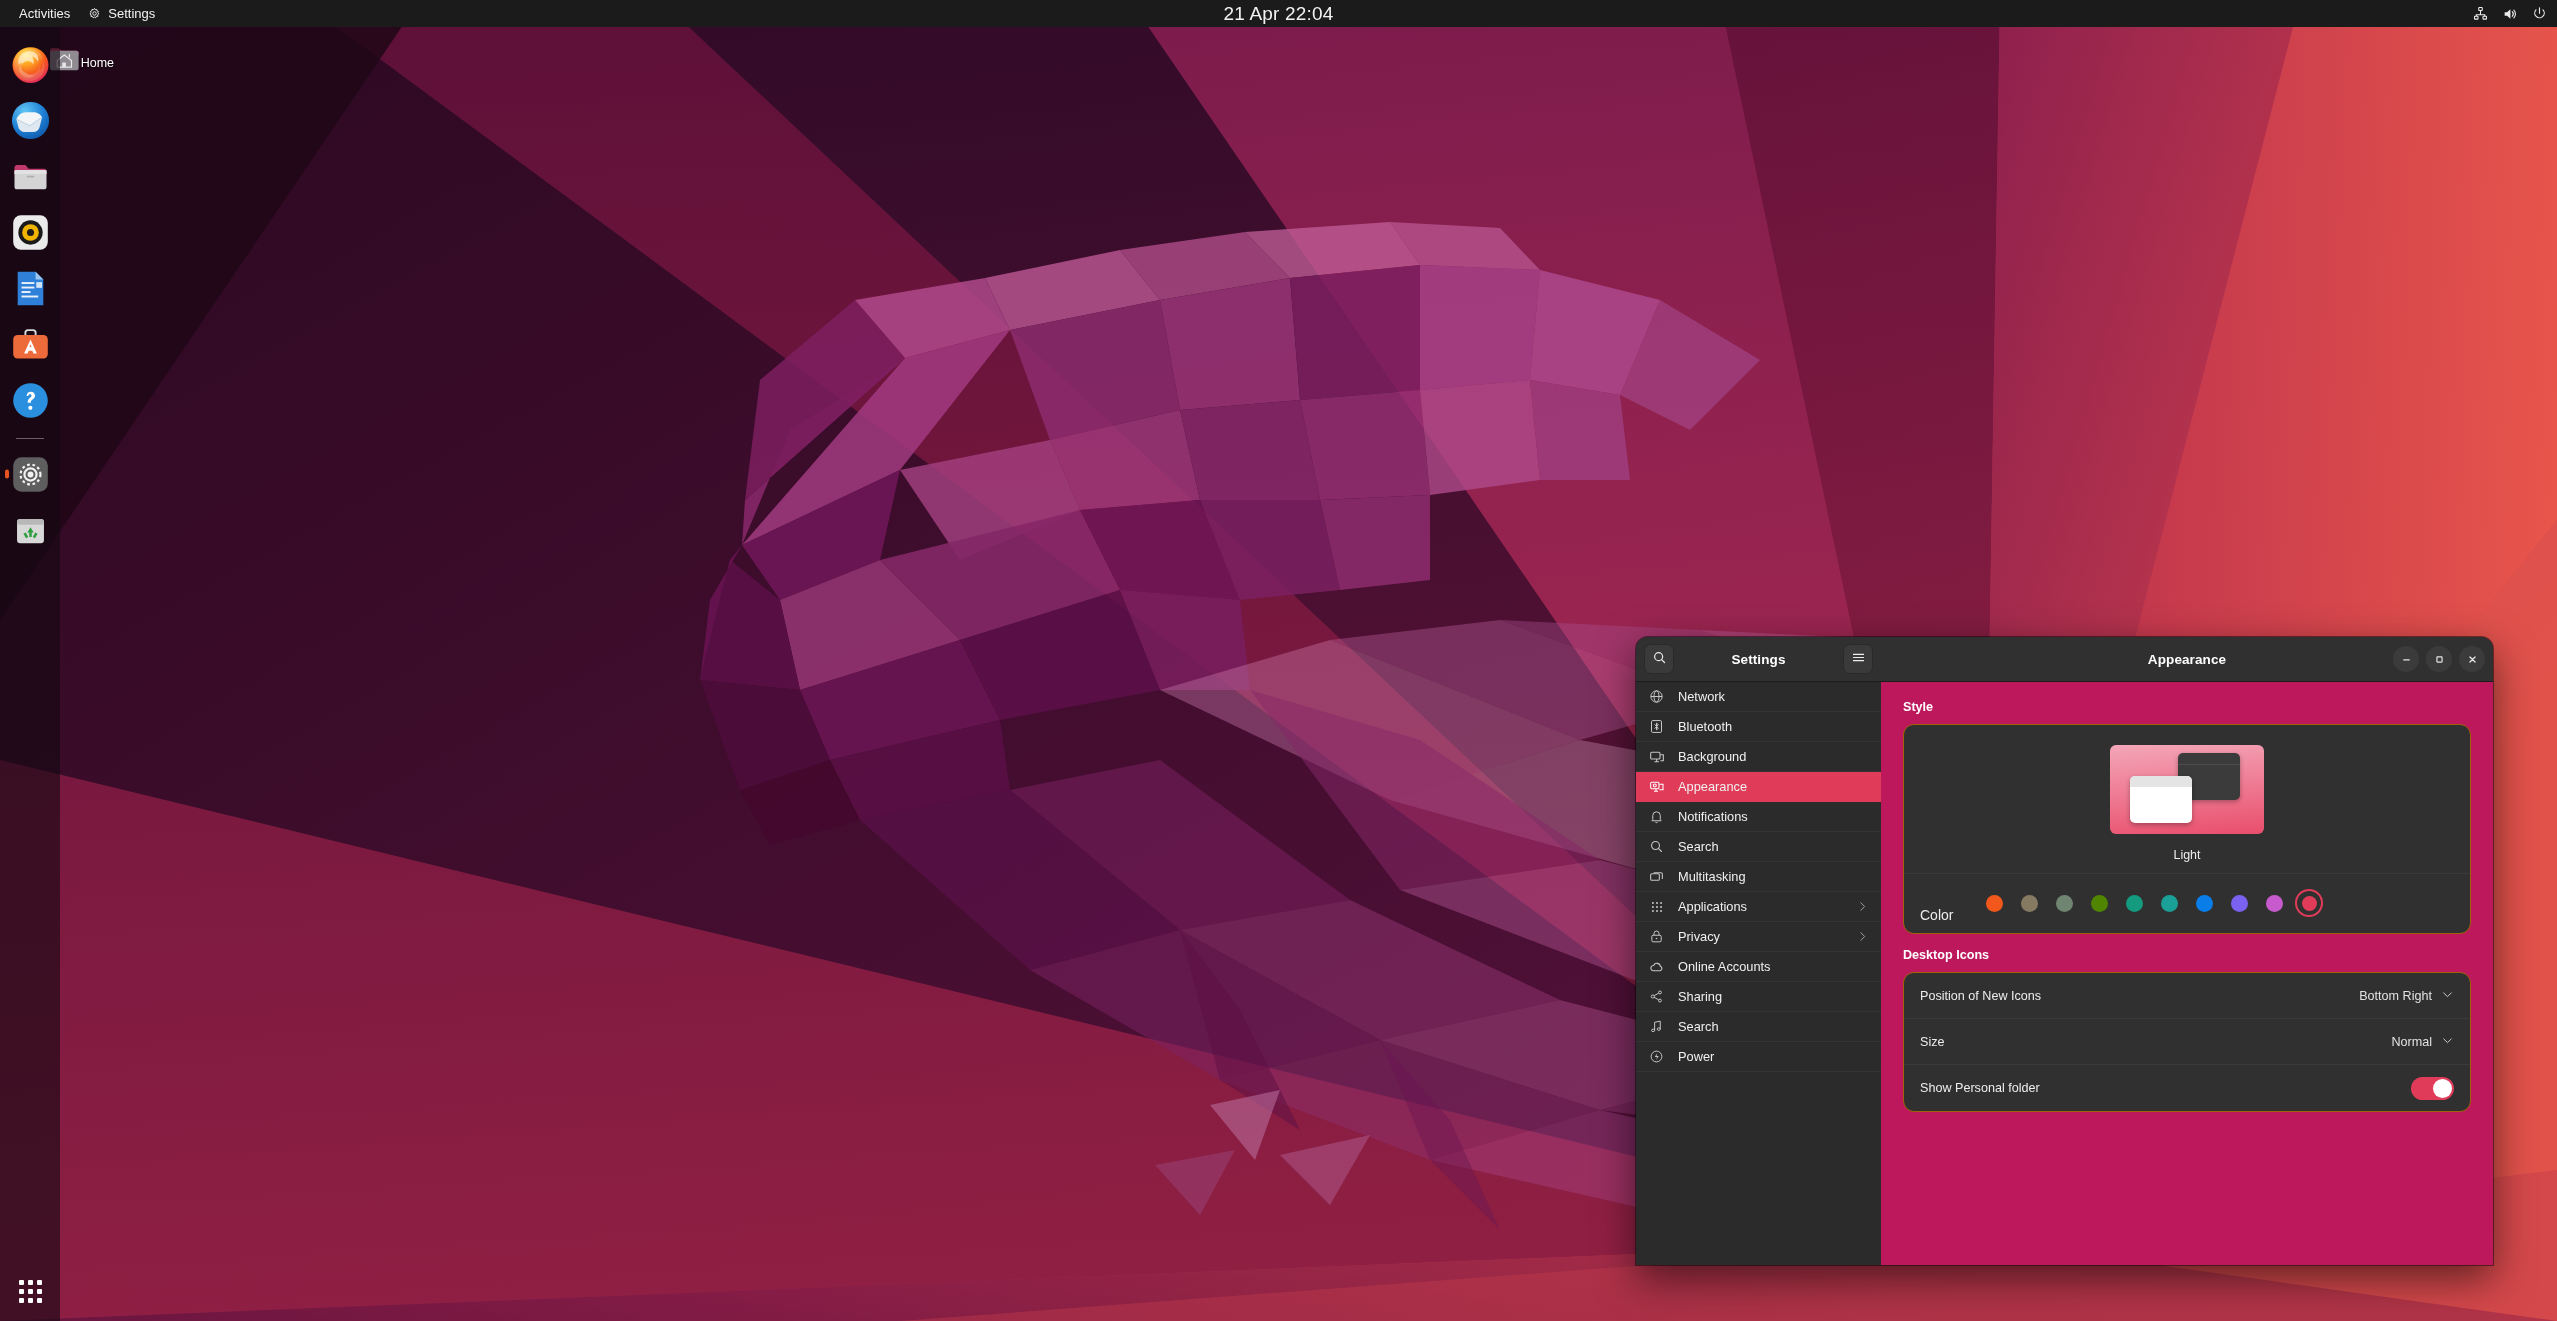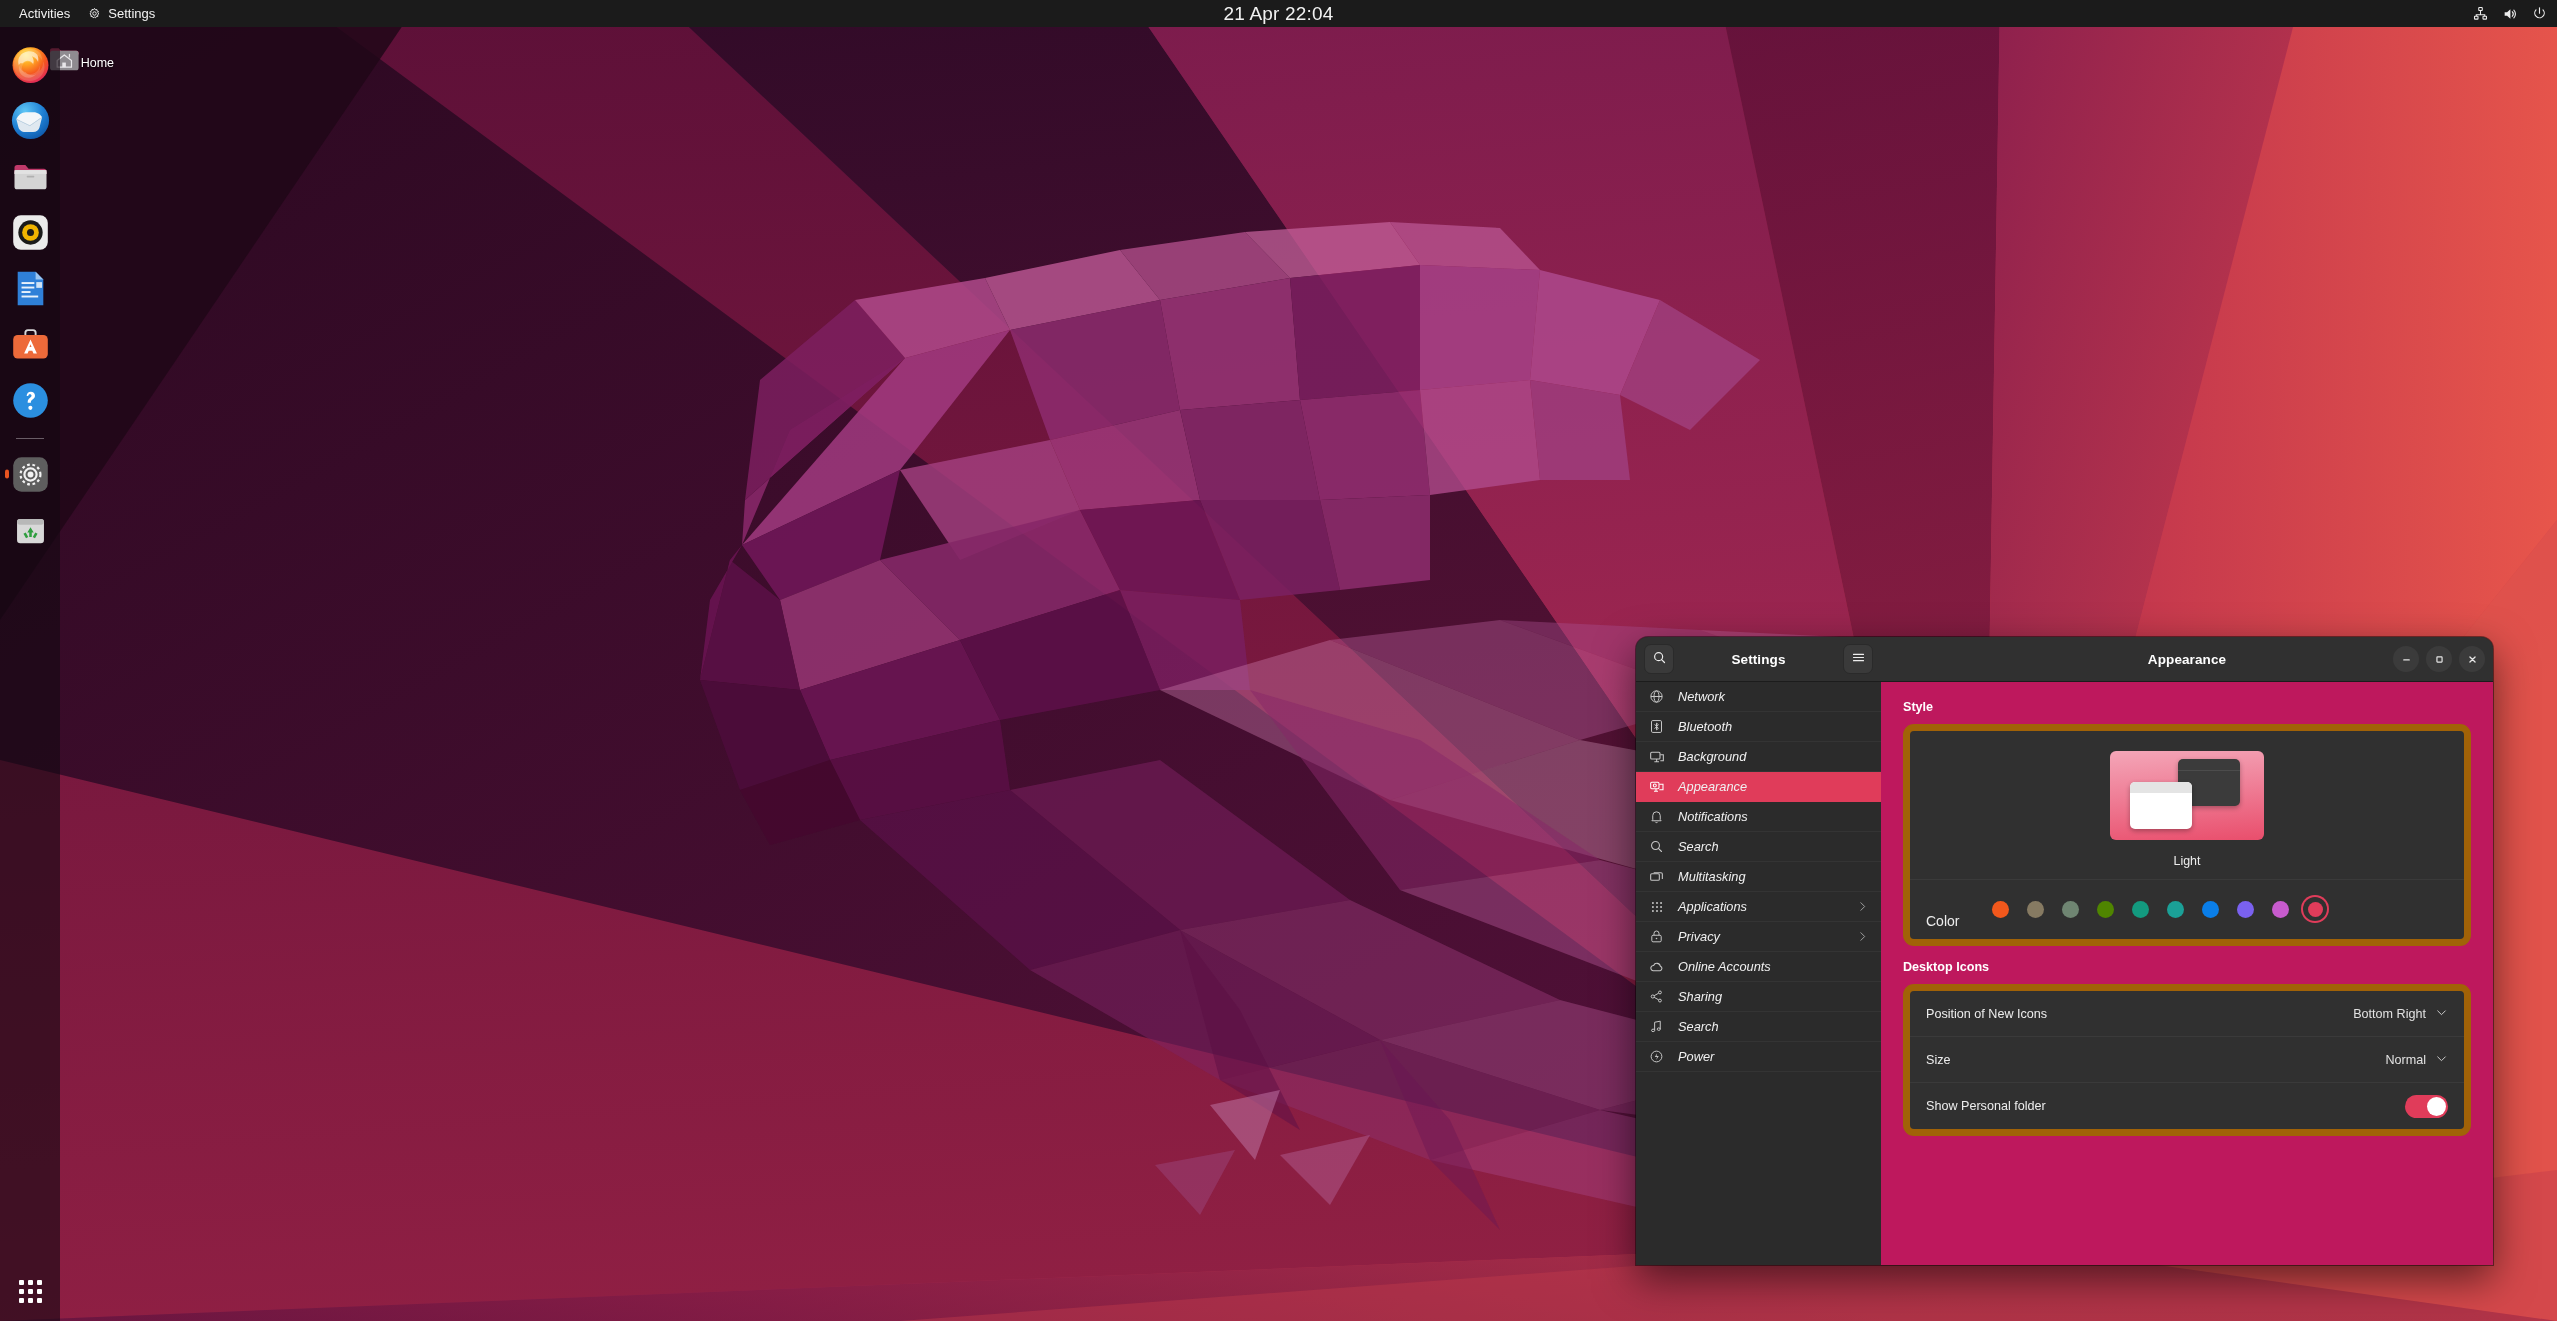--- a/index.html
+++ b/index.html
@@ -106,41 +106,41 @@
   .wc{
     width:26px; height:26px; border-radius:50%; background:#3b3b3b;
     display:flex; align-items:center; justify-content:center; color:#e6e6e6;
   }
 
   .body{ display:flex; flex:1; min-height:0; }
 
   
   .sidebar{
     width:245px; flex:0 0 245px; background:#2b2b2b;
-    padding:0; overflow:hidden;font-style:italic;
+    padding:0; overflow:hidden;
   }
   .nav-item{
     display:flex; align-items:center; gap:13px;
     height:30px; padding:0 12px; margin:0 0;
     font-size:12.8px; color:#f0f0f0; position:relative;
     border-bottom:1px solid rgba(255,255,255,0.045);
   }
   .nav-item .ni-ico{ width:17px; height:17px; flex:0 0 17px; display:flex; align-items:center; justify-content:center; opacity:.88; }
   .nav-item .ni-lbl{ flex:1; white-space:nowrap; }
   .nav-item .ni-chev{ opacity:.72; display:flex; align-items:center; }
   .nav-item.active{ background:#e03c5a; border-bottom-color:transparent; }
   .nav-item.active .ni-ico{ opacity:1; }
 
   
   .content{
     flex:1; background:#be185d; padding:18px 22px 0 22px; overflow:hidden;
   }
   .sec-title{ font-size:12.6px; font-weight:bold; color:#ffffff; margin-bottom:10px; }
   .card{
-    background:#303030; border:7px solid #a16207; border-radius:11px;
+    background:#303030; border:1px solid #a16207; border-radius:11px;
     overflow:hidden;
   }
   .style-card{ padding:14px 16px 0 16px; }
   .style-row{ display:flex; gap:24px; justify-content:center; }
   .style-opt{ width:172px; display:flex; flex-direction:column; align-items:center; }
   .thumb-wrap{ border-radius:9px; padding:3px; border:3px solid transparent; }
   .thumb-wrap.sel{ border-color:#e03c5a; }
   .thumb{
     width:154px; height:89px; border-radius:6px; position:relative; overflow:hidden;
     background:linear-gradient(175deg,#f4a6b8 0%,#ef7f97 45%,#e94e6c 100%);

